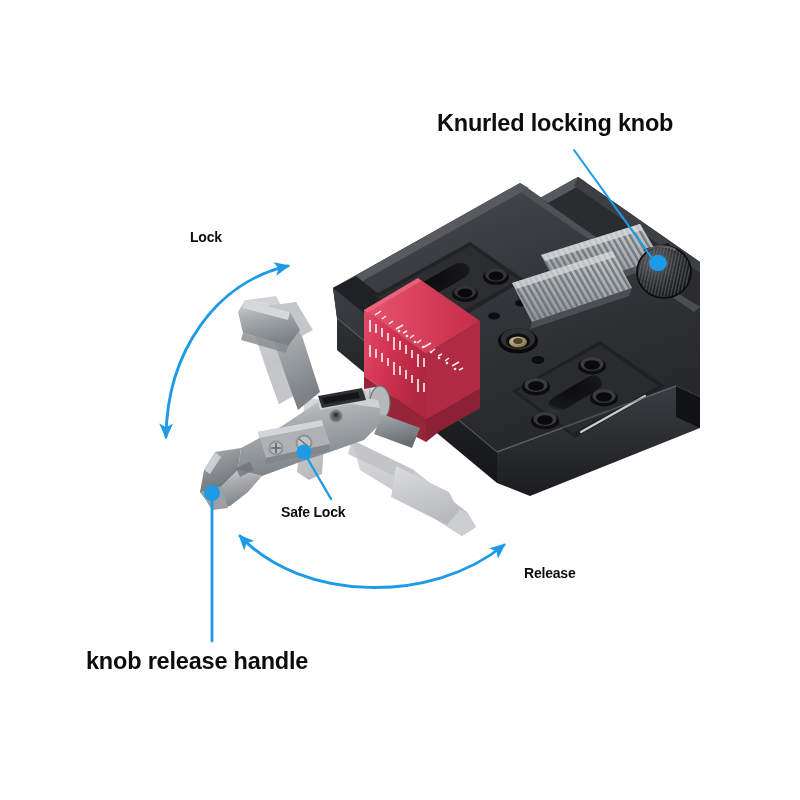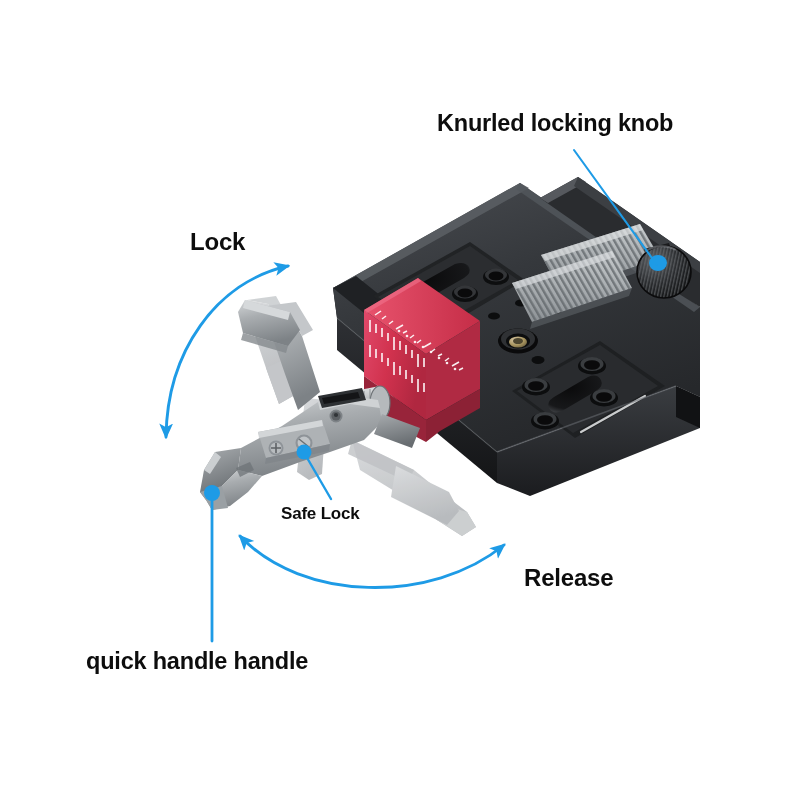--- a/index.html
+++ b/index.html
@@ -26,22 +26,22 @@
 
   .callout {
     position: absolute;
     color: #0d0d0d;
     font-weight: bold;
     white-space: nowrap;
     letter-spacing: -0.2px;
     line-height: 1;
   }
   .callout.lg { font-size: 23.5px; }
-  .callout.md { font-size: 24px; }
-  .callout.sm { font-size: 17px; }
+  .callout.md { font-size: 14px; }
+  .callout.sm { font-size: 14px; }
 
   #lbl-knob   { left: 437px; top: 112px; }
   #lbl-lock   { left: 190px; top: 230px; }
   #lbl-safe   { left: 281px; top: 505px; }
   #lbl-rel    { left: 524px; top: 566px; }
   #lbl-handle { left: 86px;  top: 650px; }
 </style>
 </head>
 <body>
 
@@ -409,15 +409,15 @@
   </svg>
 
   <div class="callout lg" id="lbl-knob">Knurled locking knob</div>
 
   <div class="callout md" id="lbl-lock">Lock</div>
 
   <div class="callout sm" id="lbl-safe">Safe Lock</div>
 
   <div class="callout md" id="lbl-rel">Release</div>
 
-  <div class="callout lg" id="lbl-handle">quick handle handle</div>
+  <div class="callout lg" id="lbl-handle">knob release handle</div>
 
 </div>
 
 </body></html>

